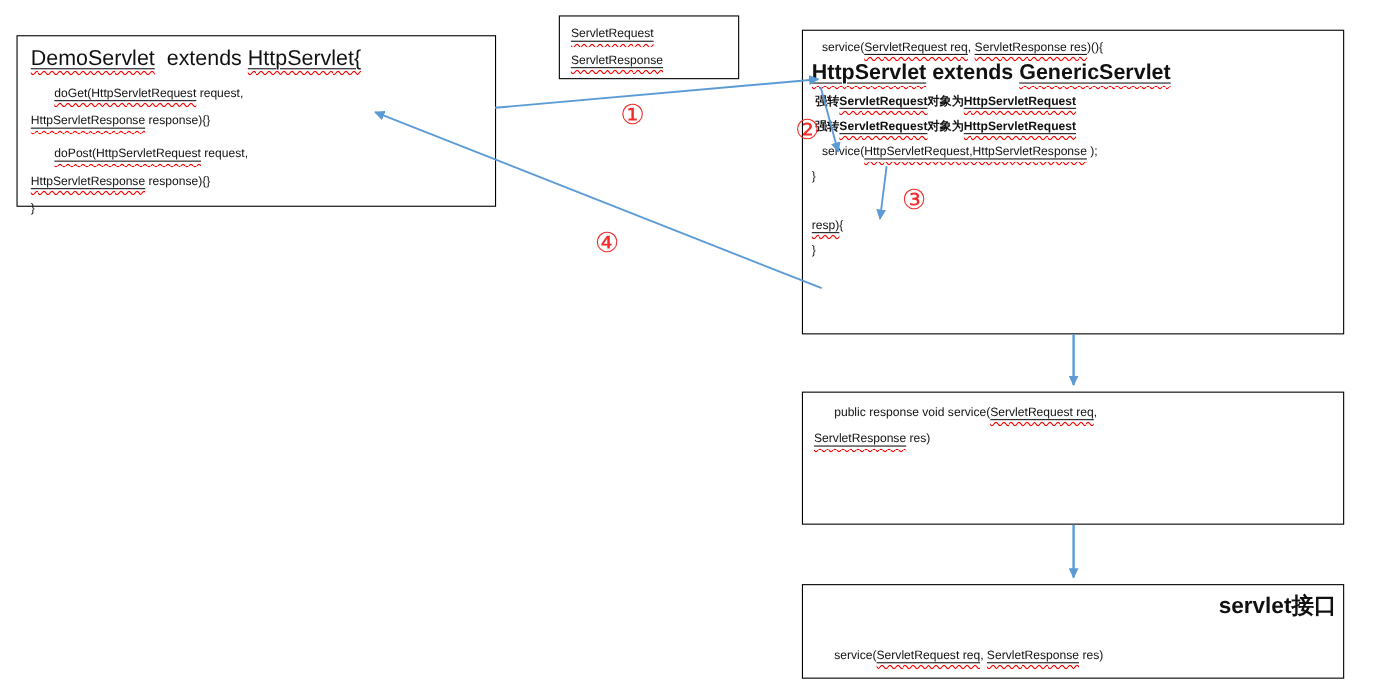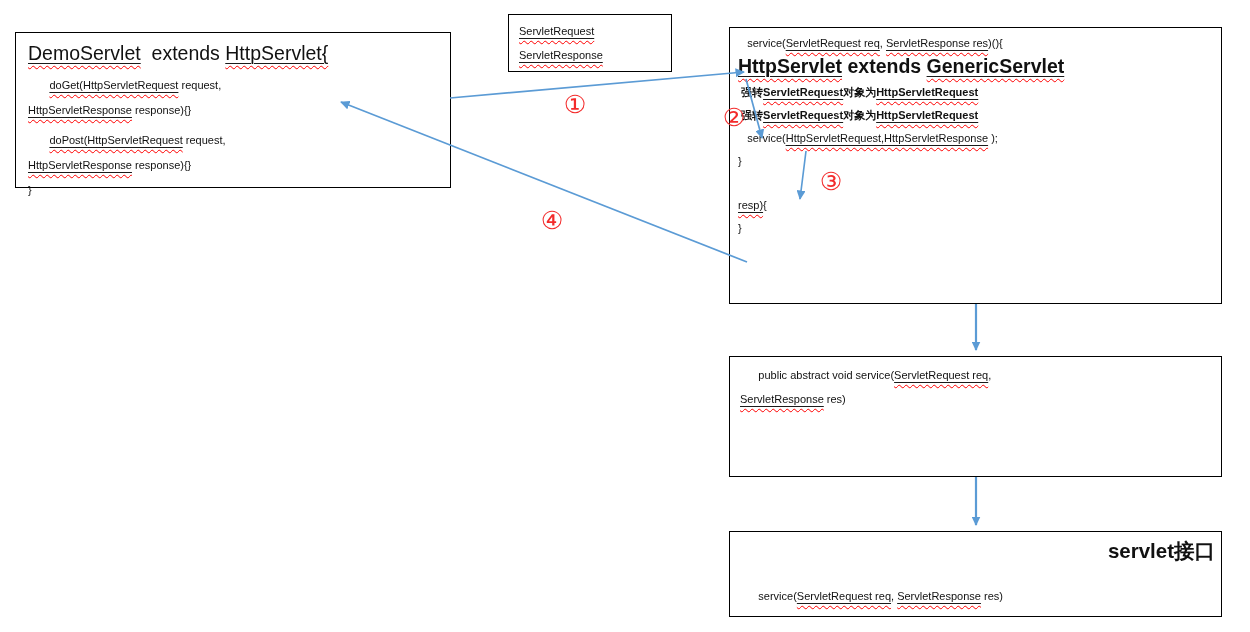--- a/index.html
+++ b/index.html
@@ -68,21 +68,21 @@
       <div class="line title"><span class="b sq"><span class="ul">HttpServlet</span></span><span class="b"> extends </span><span class="b sq"><span class="ul">GenericServlet</span></span></div>
       <div class="line"><span class="b"> 强转</span><span class="b sq"><span class="ul">ServletRequest</span></span><span class="b">对象为</span><span class="b sq"><span class="ul">HttpServletRequest</span></span></div>
       <div class="line"><span class="b"> 强转</span><span class="b sq"><span class="ul">ServletRequest</span></span><span class="b">对象为</span><span class="b sq"><span class="ul">HttpServletRequest</span></span></div>
       <div class="line"><span>   service(</span><span class="sq"><span class="ul">HttpServletRequest,HttpServletResponse</span></span><span> );</span></div>
       <div class="line"><span>}</span></div>
       <div class="line blank"><span></span></div>
       <div class="line"><span class="sq"><span class="ul">resp)</span></span><span>{</span></div>
       <div class="line"><span>}</span></div>
     </div>
   <div class="box generic">
-      <div class="line"><span>      public abstract void service(</span><span class="sq"><span class="ul">ServletRequest req</span></span><span>,</span></div>
+      <div class="line"><span>      public response void service(</span><span class="sq"><span class="ul">ServletRequest req</span></span><span>,</span></div>
       <div class="line"><span class="sq"><span class="ul">ServletResponse</span></span><span> res)</span></div>
     </div>
   <div class="box iface">
       <div class="line title"><span class="b">servlet接口</span></div>
       <div class="line"><span>      service(</span><span class="sq"><span class="ul">ServletRequest req</span></span><span>, </span><span class="sq"><span class="ul">ServletResponse</span></span><span> res)</span></div>
     </div>
 
   <svg class="arrows" width="1250" height="632" viewBox="0 0 1250 632">
     <defs>
       <marker id="ah" markerWidth="11" markerHeight="9" refX="8.5" refY="4.5" orient="auto" markerUnits="userSpaceOnUse">

